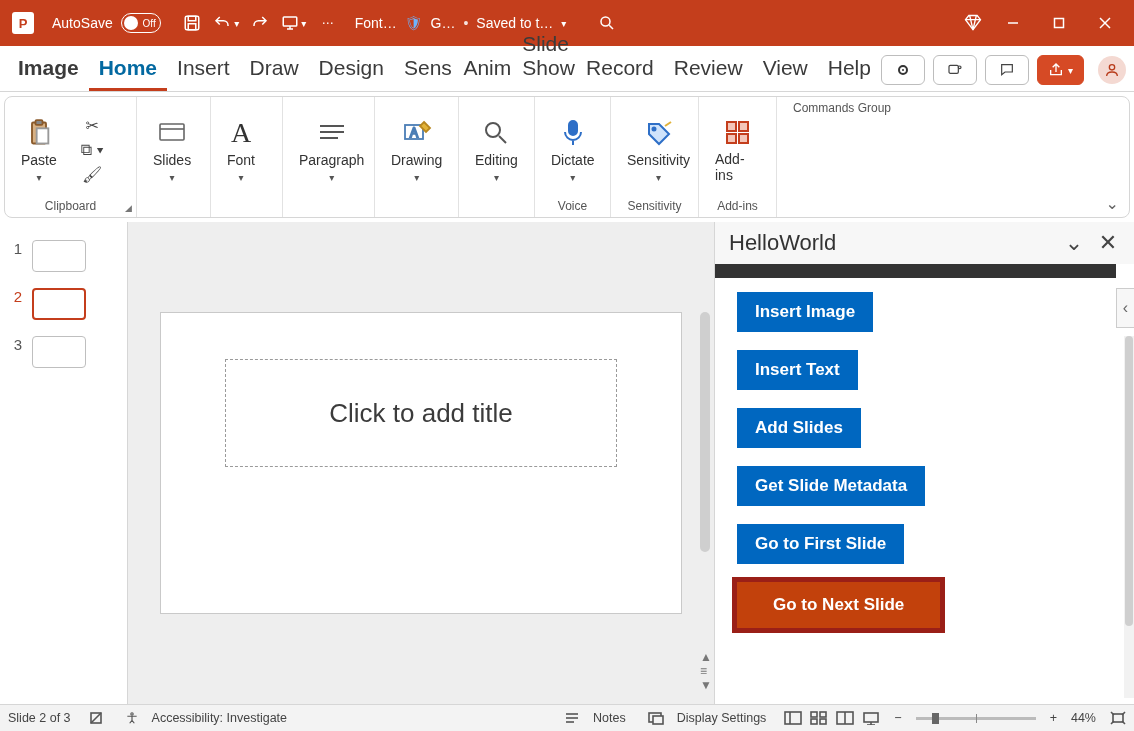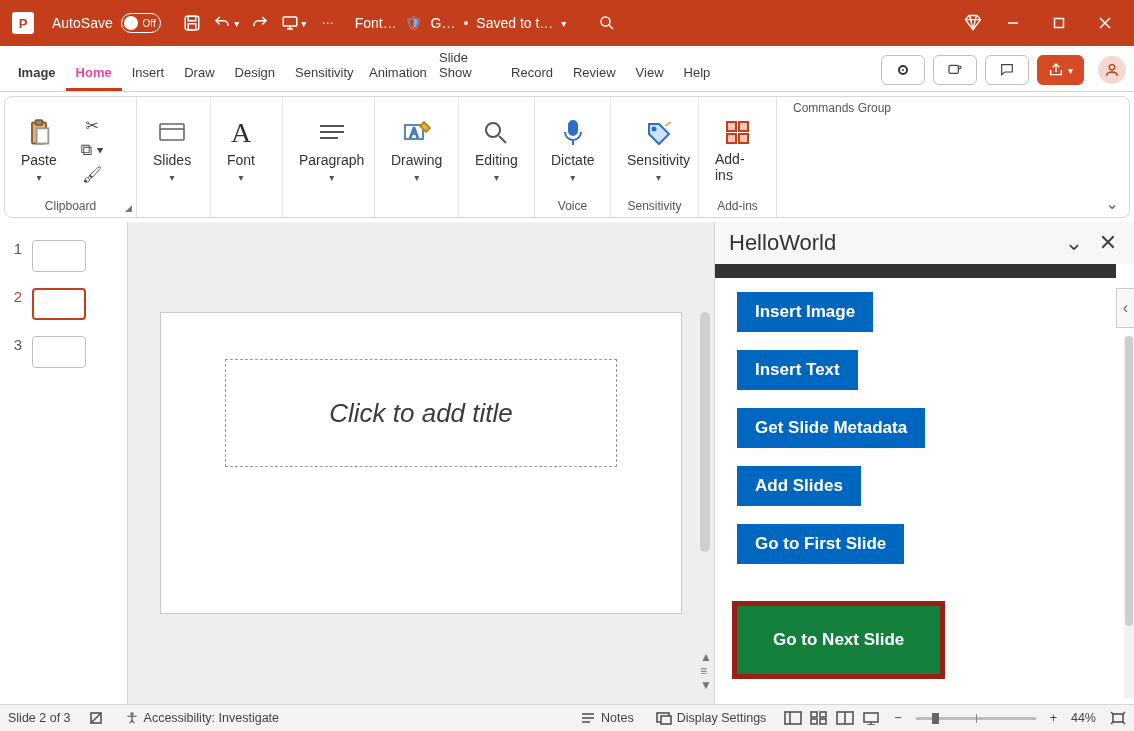--- a/index.html
+++ b/index.html
@@ -20,22 +20,22 @@
   .toggle-knob { width:14px; height:14px; border-radius:50%; background:#fff; position:absolute; left:2px; }
   .toggle-label { font-size:10px; position:absolute; right:4px; }
   .titlebar .tbtn { width:34px; height:34px; display:flex; align-items:center; justify-content:center; color:#fff; border-radius:4px; }
   .titlebar .doc-area { display:flex; align-items:center; gap:8px; margin-left:10px; font-size:14px; }
   .titlebar .doc-area .gcc-shield { color:#6eb4ff; }
   .titlebar .flex { flex:1; }
   .win-btn { width:46px; height:46px; display:flex; align-items:center; justify-content:center; color:#fff;}
 
   
   .tabsrow { height:46px; background:#fff; border-bottom:1px solid #d6d6d6; display:flex; align-items:flex-end; padding:0 8px; gap:0;}
-  .tab { padding:10px 10px 8px; font-size:13px; color:#3b3b3b; border-bottom:3px solid transparent; cursor:default; }
-  .tab.active { font-weight:600; border-bottom-color: var(--pp-orange); color:#ec4899;}
+  .tab { padding:10px 10px 8px; font-size:21px; color:#3b3b3b; border-bottom:3px solid transparent; cursor:default; }
+  .tab.active { font-weight:600; border-bottom-color: var(--pp-orange); color:#0369a1;}
   .tab.bold { font-weight:600; }
   .tabsrow .right { margin-left:auto; display:flex; align-items:center; gap:8px; padding-bottom:6px;}
   .pillbtn { height:30px; min-width:44px; border:1px solid #bdbdbd; border-radius:6px; display:flex; align-items:center; justify-content:center; padding:0 10px; font-size:14px;}
   .pillbtn.orange { background:#d64a25; border-color:#d64a25; color:#fff; gap:4px;}
   .share-user { width:28px; height:28px; border-radius:50%; background:#f4d9d2; color:#b83b1a; display:flex; align-items:center;justify-content:center; margin-left:6px;}
 
   
   .ribbon { height:122px; background:#fff; border:1px solid #d6d6d6; border-radius:8px; margin:4px; display:flex; position:relative; }
   .rgroup { display:flex; flex-direction:column; border-right:1px solid #e2e2e2; padding:4px 6px 2px; }
   .rgroup .row { flex:1; display:flex; align-items:center; gap:18px; padding:0 4px;}
@@ -52,43 +52,43 @@
   .main { display:flex; height: calc(731px - 46px - 46px - 130px - 27px); }
   .thumbs { width:128px; background:#fff; border-right:1px solid #d6d6d6; padding:18px 10px; display:flex; flex-direction:column; gap:16px;}
   .thumb-item { display:flex; gap:10px; align-items:flex-start;}
   .thumb-item .num { font-size:15px; color:#555; width:12px; text-align:right;}
   .thumb-item.active .num { color:var(--pp-orange);}
   .thumb { width:54px; height:32px; background:#fff; border:1px solid #bfbfbf; border-radius:4px;}
   .thumb-item.active .thumb { border:2.5px solid var(--pp-orange);}
   .canvas-area { flex:1; background:#eeeeee; position:relative; display:flex; align-items:center; justify-content:center;}
   .canvas-area .vscroll { position:absolute; right:4px; top:90px; width:10px; height:240px; background:#cfcfcf; border-radius:5px;}
   .canvas-area .nav-arrows { position:absolute; right:2px; bottom:12px; display:flex; flex-direction:column; gap:2px; color:#777; font-size:12px;}
-  .slide { width:520px; height:300px; background:#fff; box-shadow:0 0 0 1px #c9c9c9; position:relative;font-style:italic; }
+  .slide { width:520px; height:300px; background:#fff; box-shadow:0 0 0 1px #c9c9c9; position:relative; }
   .ph { position:absolute; border:1px dashed #9a9a9a; display:flex; align-items:center; justify-content:center; color:#555;}
   .ph.title { left:64px; top:46px; width:392px; height:108px; font-size:26px; color:#3b3b3b;}
   .ph.sub   { left:64px; top:154px; width:392px; height:76px; font-size:13px; align-items:flex-start; padding-top:6px; color:#666;}
 
   
   .taskpane { width:420px; border-left:1px solid #d6d6d6; background:#f7f7f7; display:flex; flex-direction:column;}
   .tp-head { height:42px; display:flex; align-items:center; padding:0 14px; font-size:22px; color:#333; gap:10px;}
   .tp-head .sp { flex:1; }
   .tp-head .hbtn { width:24px; height:24px; display:flex; align-items:center; justify-content:center; color:#444;}
   .tp-body { flex:1; position:relative; background:#fff; display:flex;}
   .tp-strip { height:14px; background:#333; position:absolute; left:0; right:18px; top:0;}
   .tp-side-tab { position:absolute; right:0; top:24px; width:18px; height:40px; border:1px solid #ccc; border-right:none; background:#f7f7f7; display:flex;align-items:center;justify-content:center;color:#666;}
   .tp-scroll { position:absolute; right:0; top:72px; width:10px; bottom:6px; background:#f2f2f2;}
   .tp-scroll .bar { position:absolute; left:1px; width:8px; top:0; height:290px; background:#cfcfcf; border-radius:4px;}
   .tp-content { padding:28px 0 0 22px; display:flex; flex-direction:column; gap:18px;}
   .task-btn { background: var(--blue); color:#fff; font-size:17px; font-weight:600; padding:10px 18px; border:none; cursor:pointer; display:inline-flex; width:fit-content; }
-  .task-btn.highlight { outline:5px solid #9a1f17; background:#15803d; padding:24px 36px;margin-top:24px;}
+  .task-btn.highlight { outline:5px solid #9a1f17; background:#c2410c; padding:13px 36px;}
   
   
   .status { height:27px; background:#f3f3f3; border-top:1px solid #d6d6d6; display:flex; align-items:center; font-size:12.5px; color:#444; padding:0 8px; gap:14px;}
   .status .sp { flex:1; }
-  .status .sbtn { display:flex; align-items:center; gap:5px; padding:0 4px;text-align:center;}
+  .status .sbtn { display:flex; align-items:center; gap:13px; padding:0 4px;text-align:center;}
   .views { display:flex; gap:8px; align-items:center;}
   .zoom-slider { width:120px; height:3px; background:#bbb; position:relative;}
   .zoom-slider .mid { position:absolute; left:50%; top:-3px; width:1px; height:9px; background:#888;}
   .zoom-slider .knob { position:absolute; left:14%; top:-4px; width:7px; height:11px; background:#666; }
   svg { display:block; }
 </style>
 </head>
 <body>
 
 <div class="titlebar">
@@ -417,24 +417,24 @@
           <div class="bar"></div>
         </div>
       <div class="tp-content">
         <button class="task-btn">
             <span>Insert Image</span>
           </button>
         <button class="task-btn">
             <span>Insert Text</span>
           </button>
         <button class="task-btn">
-            <span>Get Slide Metadata</span>
+            <span>Add Slides</span>
           </button>
         <button class="task-btn">
-            <span>Add Slides</span>
+            <span>Get Slide Metadata</span>
           </button>
         <button class="task-btn">
             <span>Go to First Slide</span>
           </button>
         <button class="task-btn highlight">
             <span>Go to Next Slide</span>
           </button>
       </div>
     </div>
   </div>

